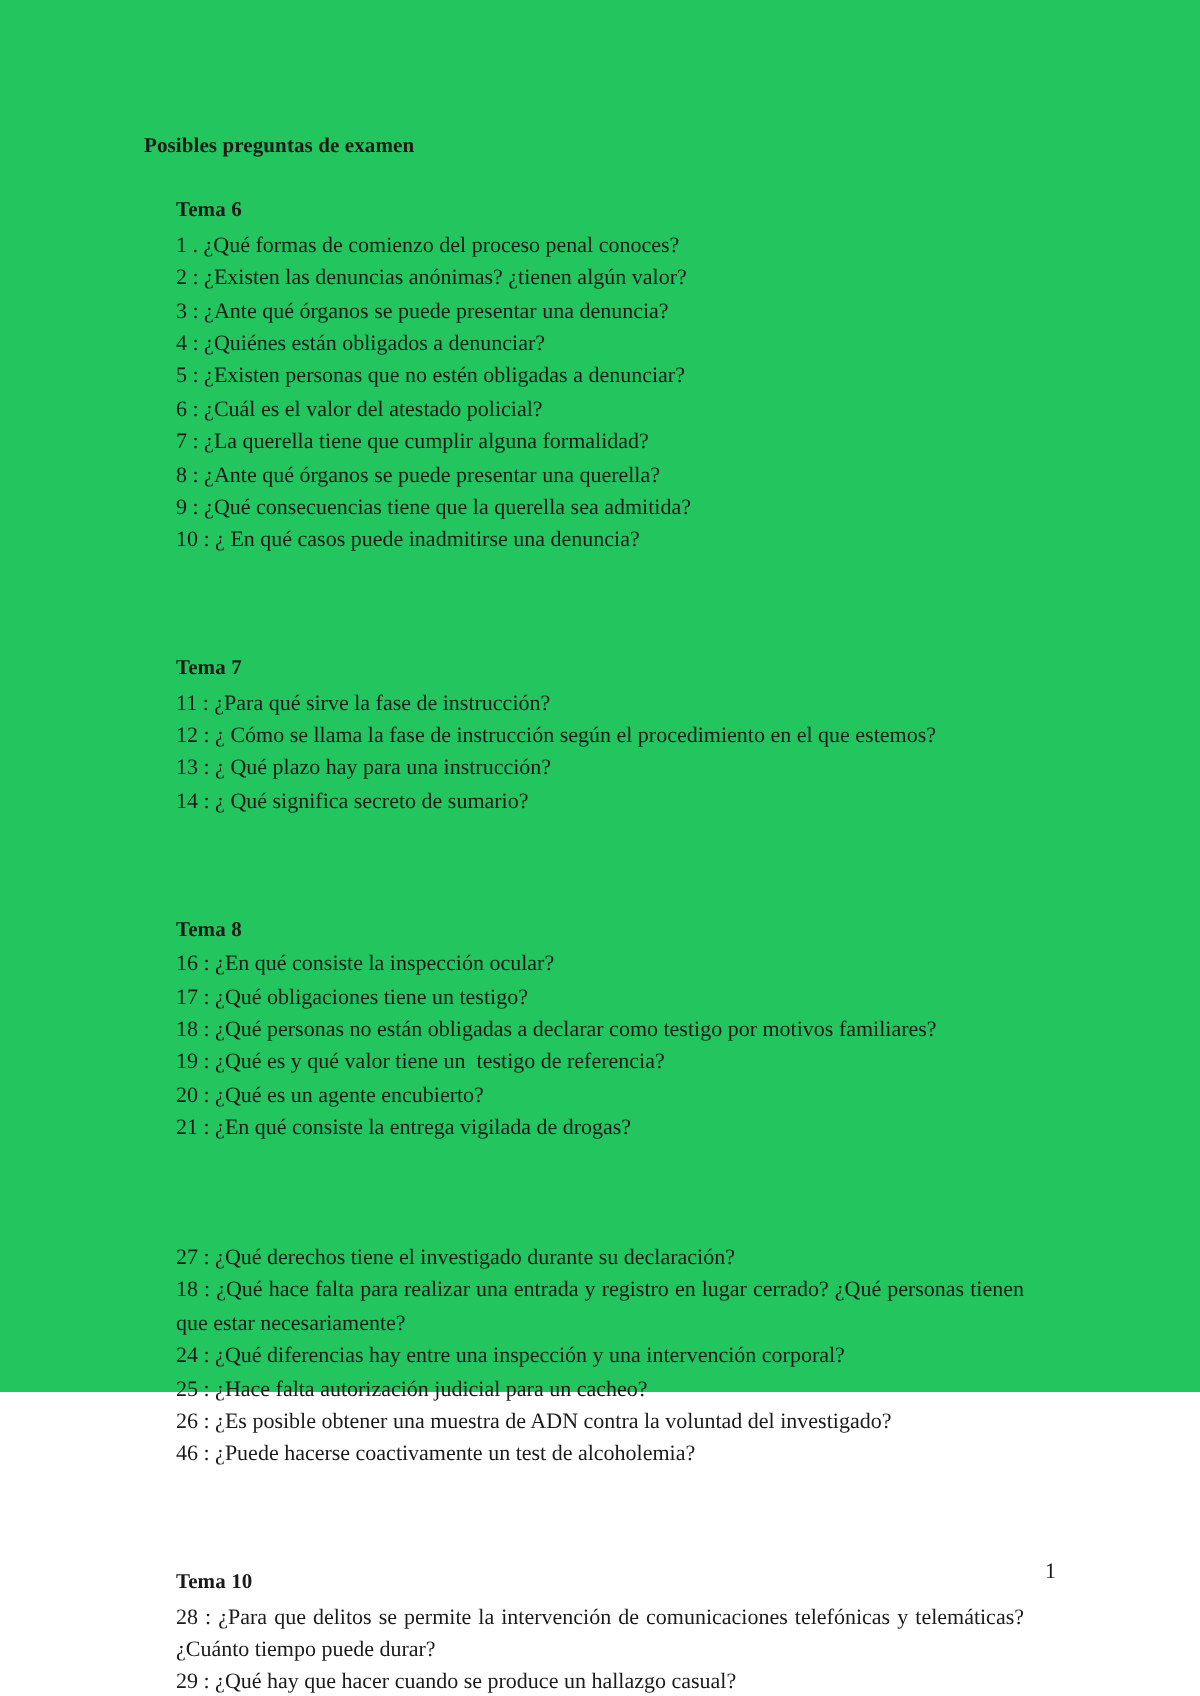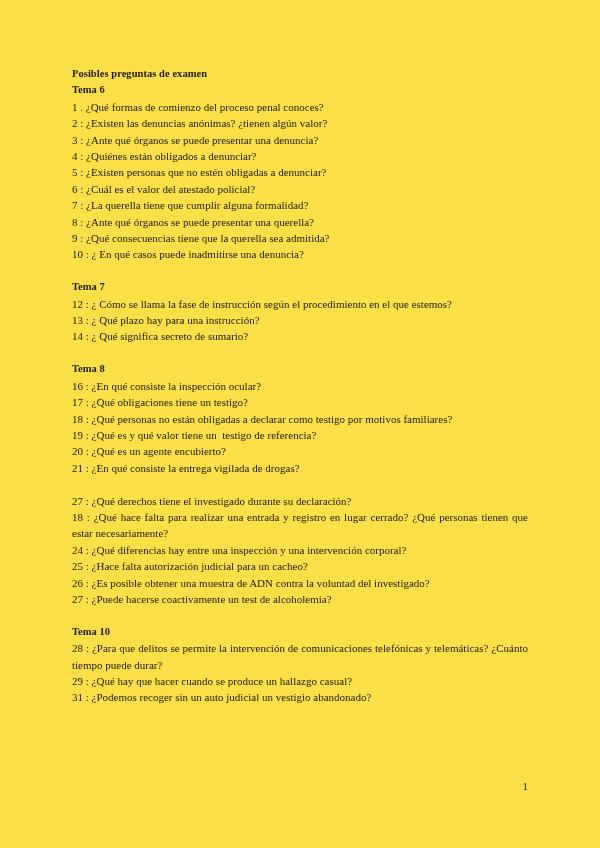--- a/index.html
+++ b/index.html
@@ -14,38 +14,38 @@
     position: relative;
     font-family: "Liberation Serif", "DejaVu Serif", serif;
     color: #1a1a1a;
     overflow: hidden;
   }
   .page {
     position: absolute;
     left: 0;
     top: 0;
     width: 600px;
-    height: 848px;
-    background: #fde047;
+    height: 696px;
+    background: #22c55e;
   }
   .content {
     position: absolute;
     left: 72px;
     top: 66px;
     width: 456px;
   }
   .doc-title {
     font-size: 10.5px;
     font-weight: bold;
     line-height: 16.4px;
     margin: 0;
     letter-spacing: 0.05px;
   }
   .section {
-    margin: 0;
+    margin: 16px;
   }
   .section-heading {
     font-size: 10.5px;
     font-weight: bold;
     line-height: 16.4px;
     margin: 0;
     letter-spacing: 0.05px;
   }
   .q-list {
     list-style: none;
@@ -97,20 +97,21 @@
             <li class="q-item">7 : ¿La querella tiene que cumplir alguna formalidad?</li>
             <li class="q-item">8 : ¿Ante qué órganos se puede presentar una querella?</li>
             <li class="q-item">9 : ¿Qué consecuencias tiene que la querella sea admitida?</li>
             <li class="q-item">10 : ¿ En qué casos puede inadmitirse una denuncia?</li>
           </ul>
         </div>
         <div class="section-gap"></div>
         <div class="section">
           <div class="section-heading">Tema 7</div>
           <ul class="q-list">
+            <li class="q-item">11 : ¿Para qué sirve la fase de instrucción?</li>
             <li class="q-item">12 : ¿ Cómo se llama la fase de instrucción según el procedimiento en el que estemos?</li>
             <li class="q-item">13 : ¿ Qué plazo hay para una instrucción?</li>
             <li class="q-item">14 : ¿ Qué significa secreto de sumario?</li>
           </ul>
         </div>
         <div class="section-gap"></div>
         <div class="section">
           <div class="section-heading">Tema 8</div>
           <ul class="q-list">
             <li class="q-item">16 : ¿En qué consiste la inspección ocular?</li>
@@ -122,21 +123,21 @@
           </ul>
         </div>
         <div class="section-gap"></div>
         <div class="section">
           <ul class="q-list">
             <li class="q-item">27 : ¿Qué derechos tiene el investigado durante su declaración?</li>
             <li class="q-item">18 : ¿Qué hace falta para realizar una entrada y registro en lugar cerrado? ¿Qué personas tienen que estar necesariamente?</li>
             <li class="q-item">24 : ¿Qué diferencias hay entre una inspección y una intervención corporal?</li>
             <li class="q-item">25 : ¿Hace falta autorización judicial para un cacheo?</li>
             <li class="q-item">26 : ¿Es posible obtener una muestra de ADN contra la voluntad del investigado?</li>
-            <li class="q-item">27 : ¿Puede hacerse coactivamente un test de alcoholemia?</li>
+            <li class="q-item">46 : ¿Puede hacerse coactivamente un test de alcoholemia?</li>
           </ul>
         </div>
         <div class="section-gap"></div>
         <div class="section">
           <div class="section-heading">Tema 10</div>
           <ul class="q-list">
             <li class="q-item">28 : ¿Para que delitos se permite la intervención de comunicaciones telefónicas y telemáticas? ¿Cuánto tiempo puede durar?</li>
             <li class="q-item">29 : ¿Qué hay que hacer cuando se produce un hallazgo casual?</li>
             <li class="q-item">31 : ¿Podemos recoger sin un auto judicial un vestigio abandonado?</li>
           </ul>

